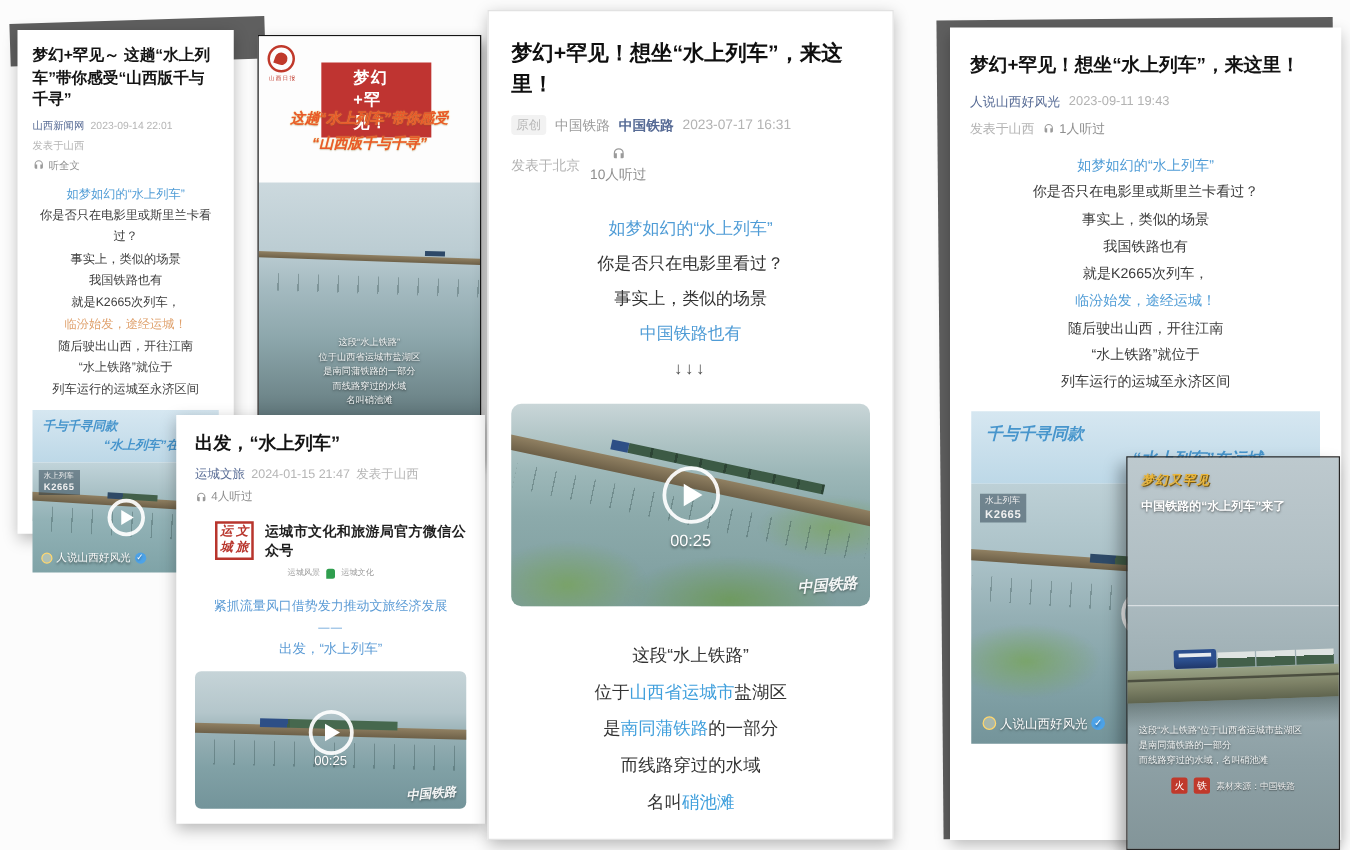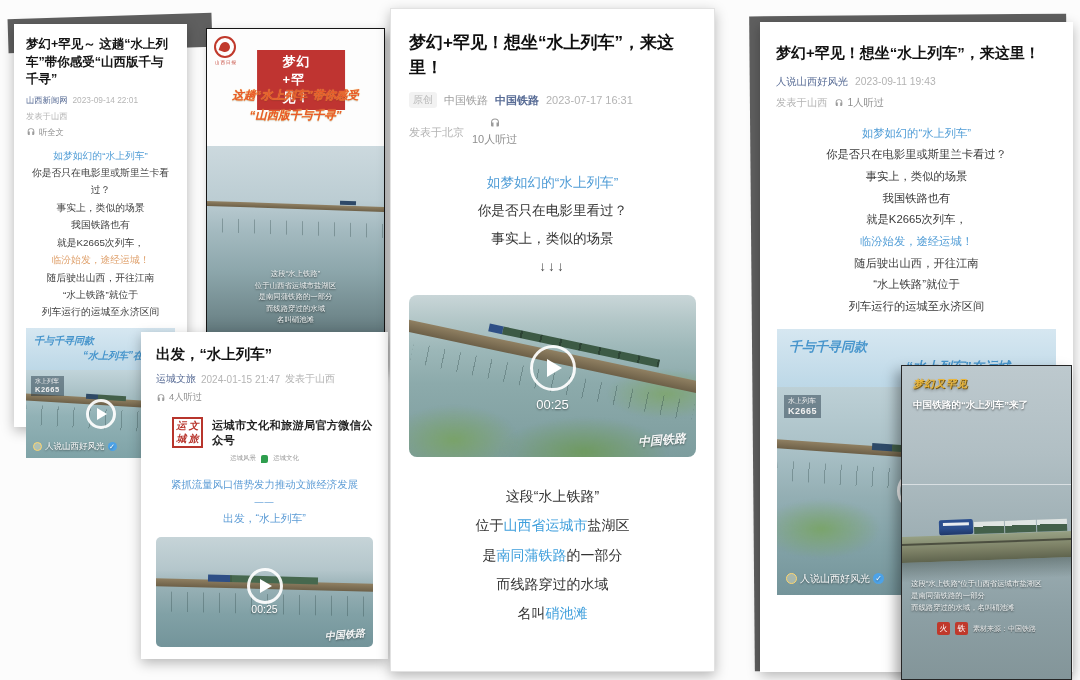--- a/index.html
+++ b/index.html
@@ -306,20 +306,21 @@
         <svg class="hp-icon" viewBox="0 0 24 24">
             <path d="M12 3a8 8 0 0 0-8 8v6a2 2 0 0 0 2 2h3v-8H6a6 6 0 0 1 12 0h-3v8h3a2 2 0 0 0 2-2v-6a8 8 0 0 0-8-8z"></path>
           </svg>
         <span>10人听过</span>
       </span>
     </div>
     <div class="body-d">
       <p class="blue">如梦如幻的“水上列车”</p>
       <p>你是否只在电影里看过？</p>
       <p>事实上，类似的场景</p>
+      <p class="blue">中国铁路也有</p>
       <p class="arrows">↓↓↓</p>
     </div>
     <div class="video-d">
       <div class="marsh m1"></div>
       <div class="marsh m2"></div>
       <div class="marsh m3"></div>
       <div class="cw cw-d"></div>
       <div class="train-d"></div>
       <div class="posts posts-d"></div>
       <div class="play-btn play-d"></div>

